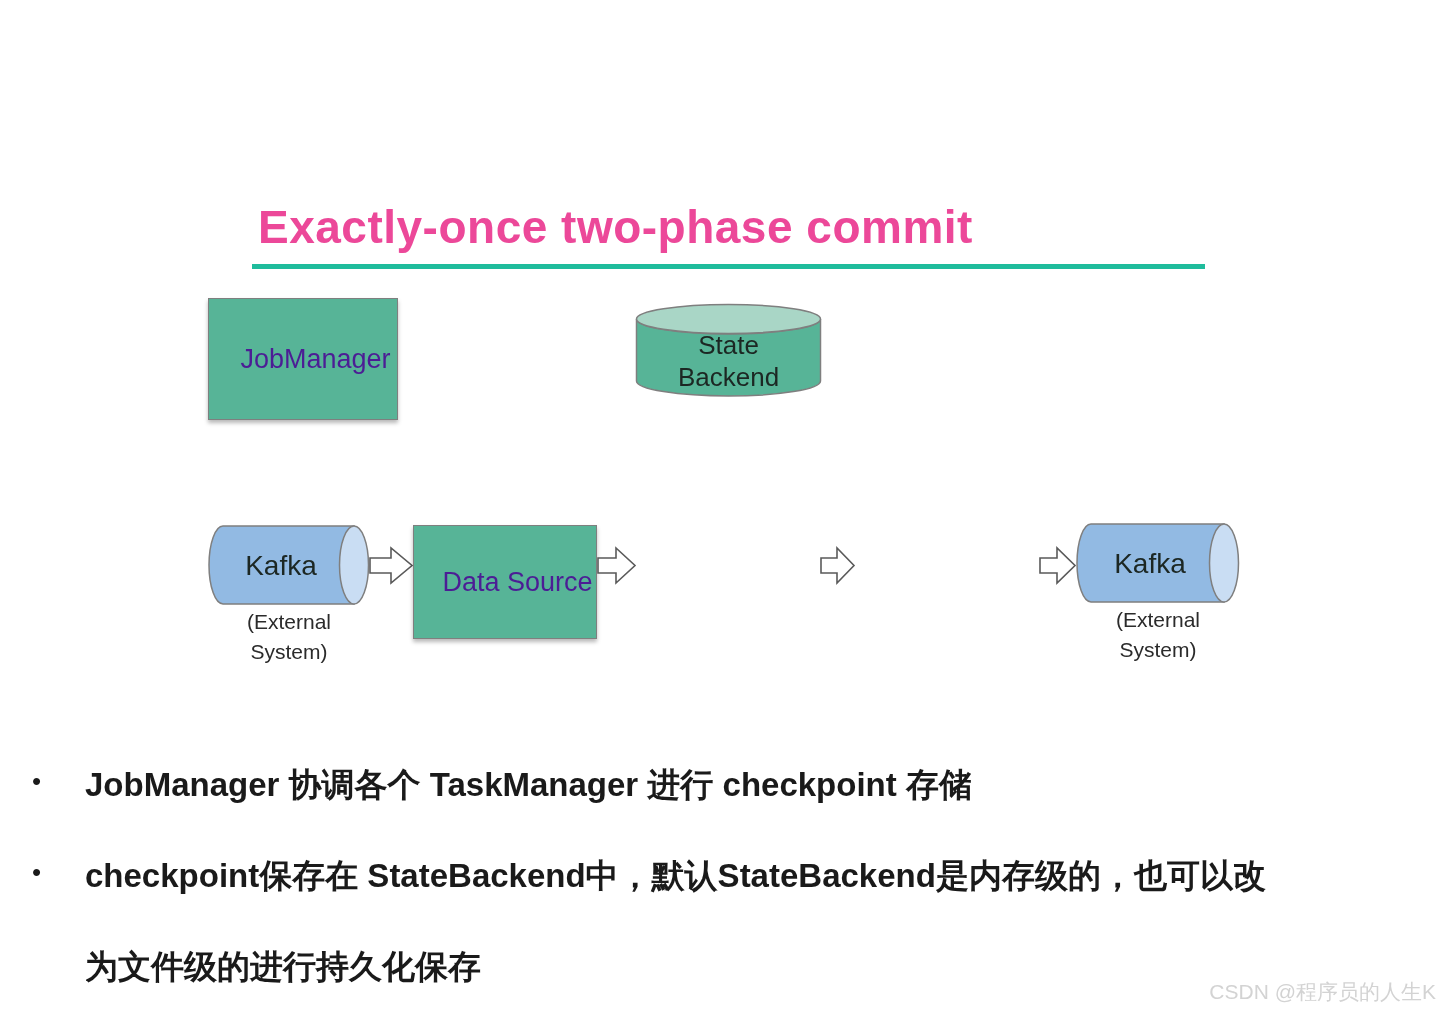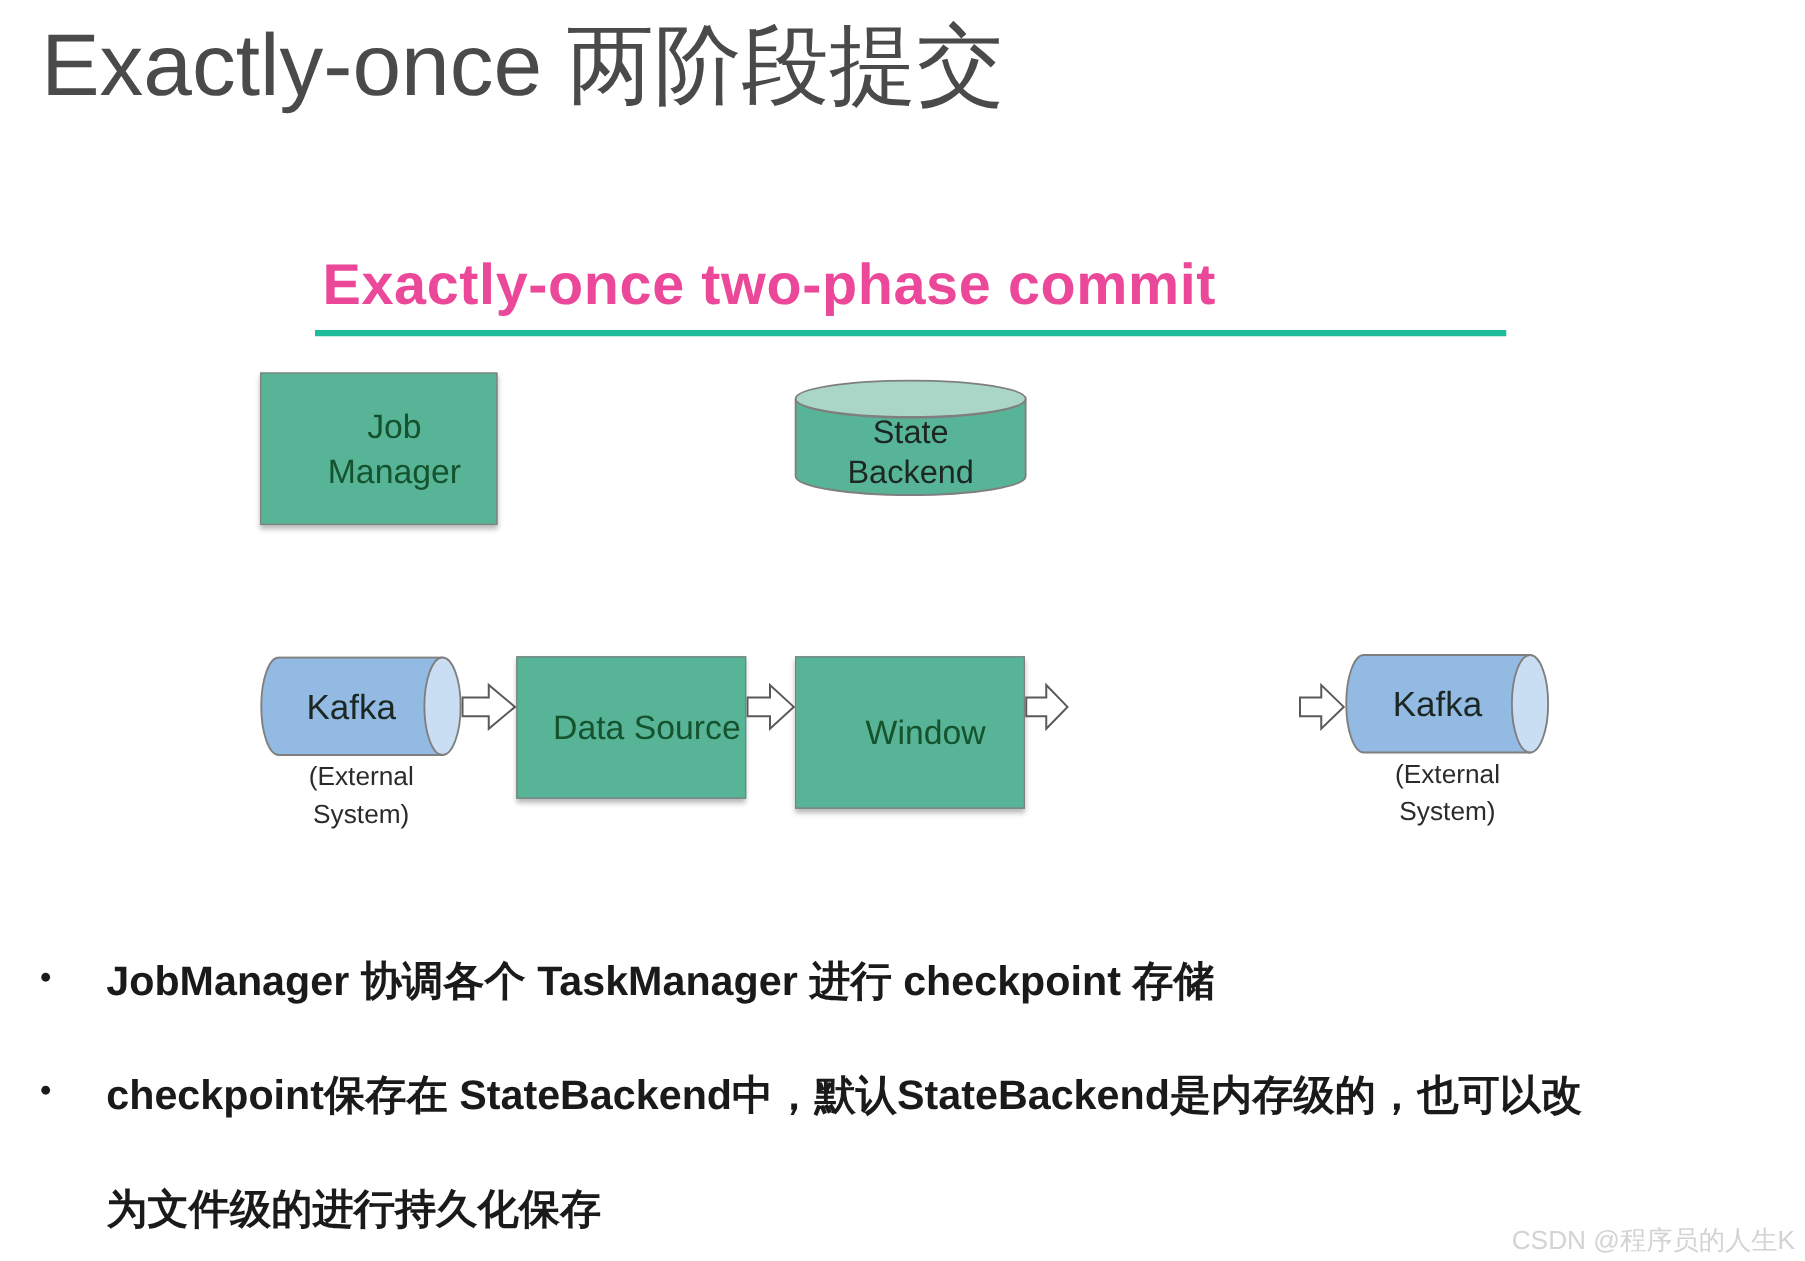--- a/index.html
+++ b/index.html
@@ -15,22 +15,22 @@
   }
   
   .diagram-title{
     left:258px;top:200px;font-size:46px;font-weight:bold;color:#ec4899;white-space:nowrap;
     letter-spacing:0.5px;
   }
   .accent-underline{left:252px;top:264px;width:953px;height:5px;}
   
   .green-box{
     background:#57B497;border:1px solid #7f7f7f;box-shadow:0 3px 4px rgba(0,0,0,0.28);
-    display:flex;flex-direction:column;align-items:center;justify-content:center;
-    color:#14532d;font-size:27px;line-height:1.35;text-align:center;box-sizing:border-box;padding-left:25px;
+    display:flex;flex-direction:row;align-items:center;justify-content:center;
+    color:#4c1d95;font-size:27px;line-height:1.35;text-align:center;box-sizing:border-box;padding-left:25px;
   }
   .jm{left:208px;top:298px;width:190px;height:122px;}
   .bx1{left:413px;top:525px;width:184px;height:114px;}
   .bx2{left:636px;top:525px;width:184px;height:122px;}
   .bx3{left:855px;top:525px;width:184px;height:122px;}
   
   svg{display:block;}
   svg text{
     font-family:"Liberation Sans","DejaVu Sans",sans-serif;fill:#1c2723;text-anchor:middle;
   }
@@ -44,21 +44,20 @@
   .bullet-marker{width:53px;font-size:26px;color:#1a1a1a;padding-top:3px;flex:0 0 53px;}
   .bullet-text{font-size:33px;color:#1a1a1a;white-space:nowrap;font-weight:bold;}
   
   .watermark{right:8px;top:978px;font-size:21px;color:#d3d3d3;white-space:nowrap;}
 </style>
 </head>
 <body>
 
 <div id="stage">
 
-  <div class="abs page-title">Exactly-once 两阶段提交</div>
 
   <div class="abs diagram-title">Exactly-once two-phase commit</div>
   <div class="abs accent-underline" style="background:#1FBC9C;"></div>
 
   <div class="abs green-box jm">
     <span>Job</span>
     <span>Manager</span>
   </div>
 
   <svg class="abs" style="left:635px;top:303px;" width="187" height="96" viewBox="0 0 187 96">
@@ -83,23 +82,20 @@
   </svg>
 
   <div class="abs green-box bx1">
     <span>Data Source</span>
   </div>
 
   <svg class="abs" style="left:597px;top:544px;" width="40" height="43" viewBox="0 0 40 43">
     <polygon class="arrow-shape" points="1,14 19,14 19,4 38,21.5 19,39 19,29 1,29" fill="#FFFFFF"></polygon>
   </svg>
 
-  <div class="abs green-box bx2">
-    <span>Window</span>
-  </div>
 
   <svg class="abs" style="left:820px;top:544px;" width="36" height="43" viewBox="0 0 36 43">
     <polygon class="arrow-shape" points="1,14 17,14 17,4 34,21.5 17,39 17,29 1,29" fill="#FFFFFF"></polygon>
   </svg>
 
 
   <svg class="abs" style="left:1039px;top:544px;" width="38" height="43" viewBox="0 0 38 43">
     <polygon class="arrow-shape" points="1,14 18,14 18,4 36,21.5 18,39 18,29 1,29" fill="#FFFFFF"></polygon>
   </svg>
 

